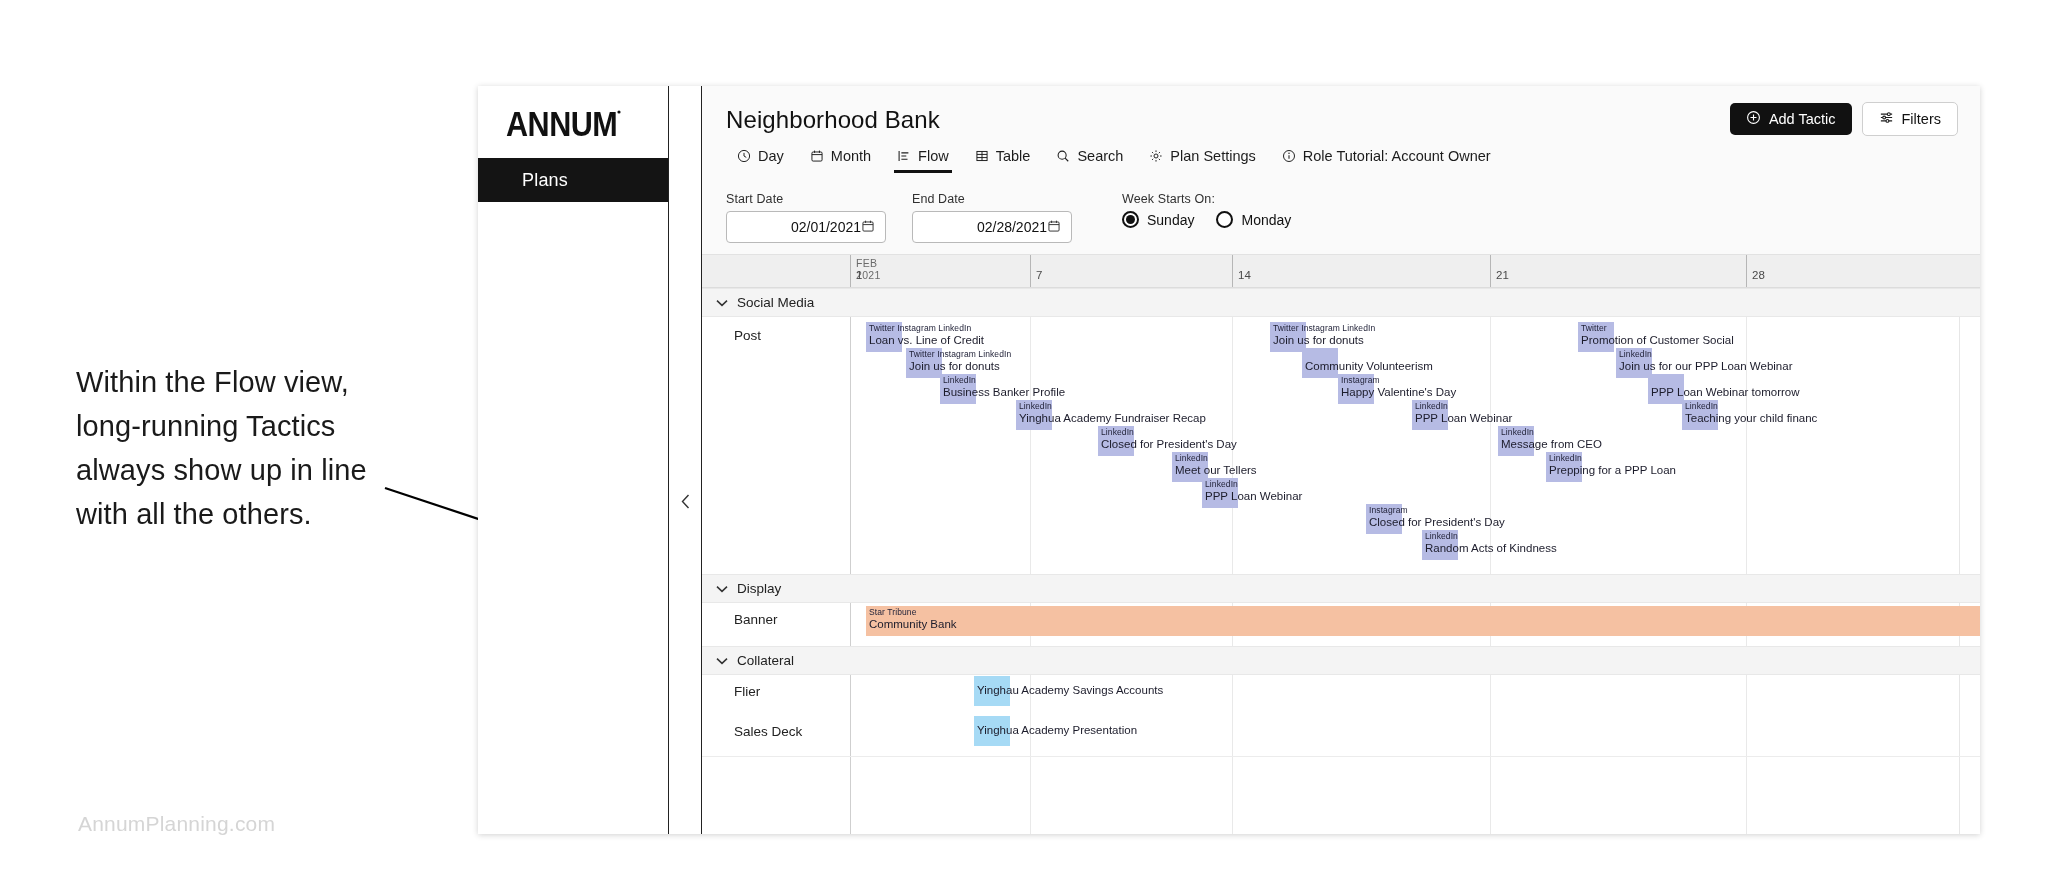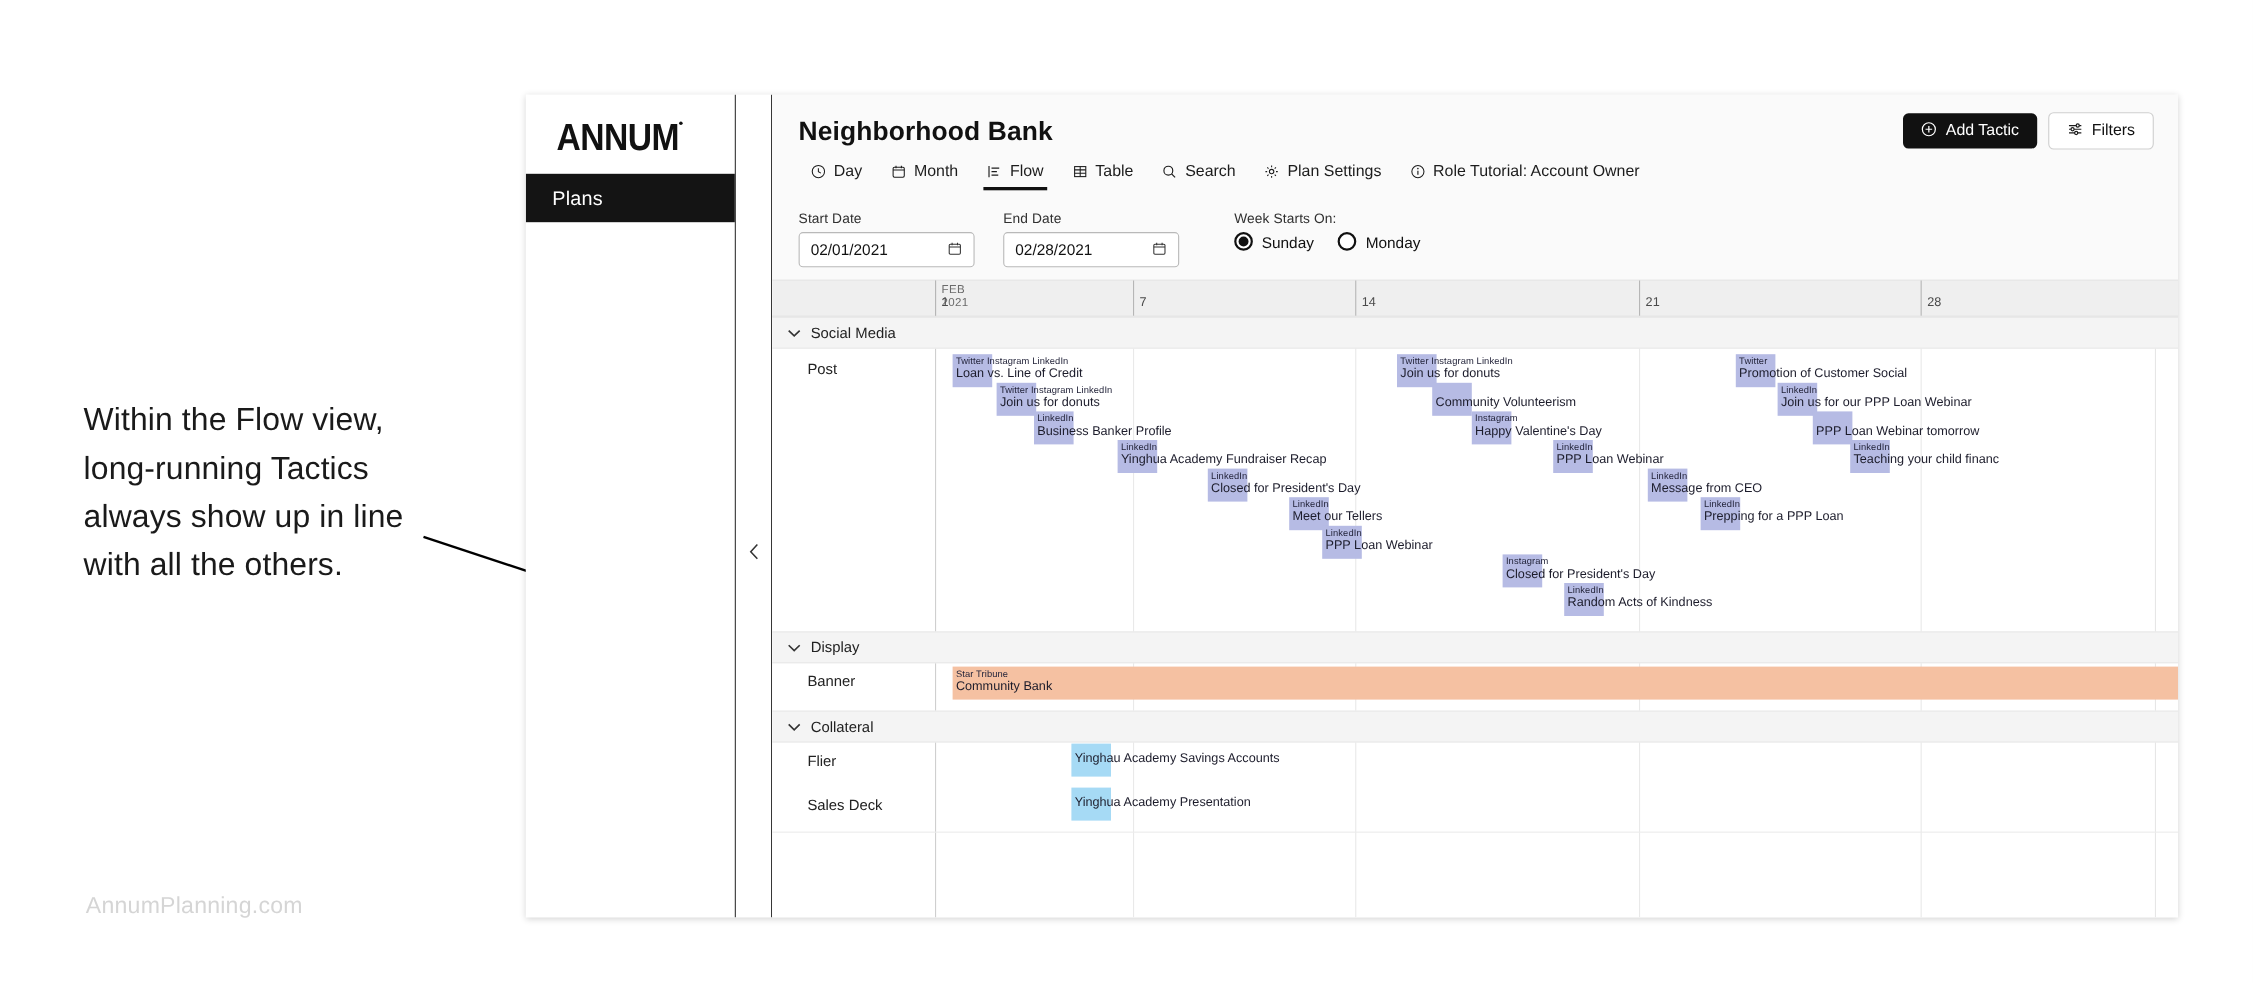--- a/index.html
+++ b/index.html
@@ -33,21 +33,21 @@
   
   #sidebar{
     position:absolute;left:0;top:0;width:190px;height:748px;background:#fff;
     border-right:1px solid #222;
   }
   #logo{
     height:72px;display:flex;align-items:center;padding-left:28px;
   }
   #logo svg{display:block;}
   .nav-item{
-    height:44px;display:flex;align-items:center;padding-left:24px;
+    height:44px;display:flex;align-items:center;padding-left:44px;
     font-size:18px;color:#fff;background:#141414;letter-spacing:.2px;
   }
 
   
   #rail{
     position:absolute;left:191px;top:0;width:32px;height:748px;background:#fff;
     border-right:1px solid #222;
   }
   #collapse-btn{
     position:absolute;left:0;top:402px;width:32px;height:26px;
@@ -59,21 +59,21 @@
   #main{
     position:absolute;left:224px;top:0;right:0;bottom:0;background:#fafafa;
   }
 
   
   #header{
     position:absolute;left:0;top:0;right:0;height:168px;background:#fafafa;
   }
   #plan-title{
     position:absolute;left:24px;top:20px;
-    font-size:24px;font-weight:700;color:#111;letter-spacing:.1px;
+    font-size:24px;font-weight:400;color:#111;letter-spacing:.1px;
   }
 
   #tabs{
     position:absolute;left:22px;top:62px;display:flex;align-items:flex-end;gap:0;
   }
   .tab{
     display:flex;align-items:center;gap:7px;
     padding:0 13px 9px 13px;font-size:14.5px;color:#1c1c1c;
     cursor:pointer;position:relative;white-space:nowrap;
   }
@@ -93,21 +93,21 @@
   .btn-primary{background:#111;color:#fff;}
   .btn-secondary{background:#fff;color:#111;border:1px solid #cfcfcf;}
 
   
   #date-controls{
     position:absolute;left:24px;top:106px;display:flex;align-items:flex-start;gap:26px;
   }
   .field-label{font-size:12.5px;color:#303030;margin-bottom:5px;letter-spacing:.1px;}
   .date-box{
     width:160px;height:32px;border:1px solid #b9b9b9;border-radius:4px;background:#fff;
-    display:flex;align-items:center;justify-content:space-between;padding:0 10px;
+    display:flex;align-items:center;justify-content:flex-end;padding:0 10px;
     font-size:14px;color:#111;box-sizing:border-box;cursor:text;
   }
   #week-start{margin-left:24px;}
   .radio-row{display:flex;align-items:center;gap:22px;margin-top:4px;}
   .radio-opt{display:flex;align-items:center;gap:8px;font-size:14px;color:#111;cursor:pointer;}
   .radio{
     width:17px;height:17px;border-radius:50%;border:2px solid #111;box-sizing:border-box;
     display:flex;align-items:center;justify-content:center;background:#fff;
   }
   .radio.on::after{content:"";width:9px;height:9px;border-radius:50%;background:#111;}

